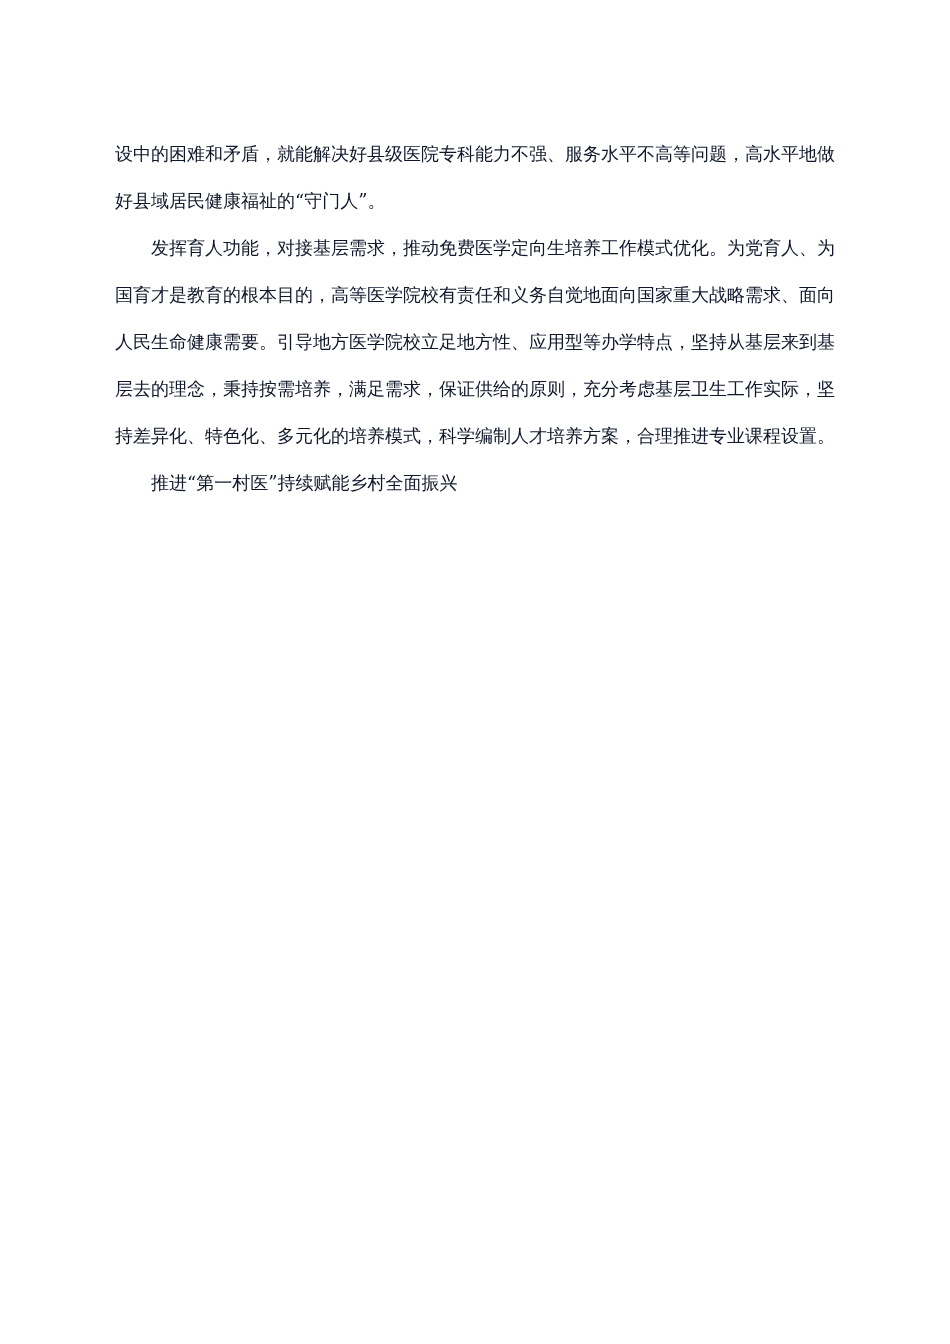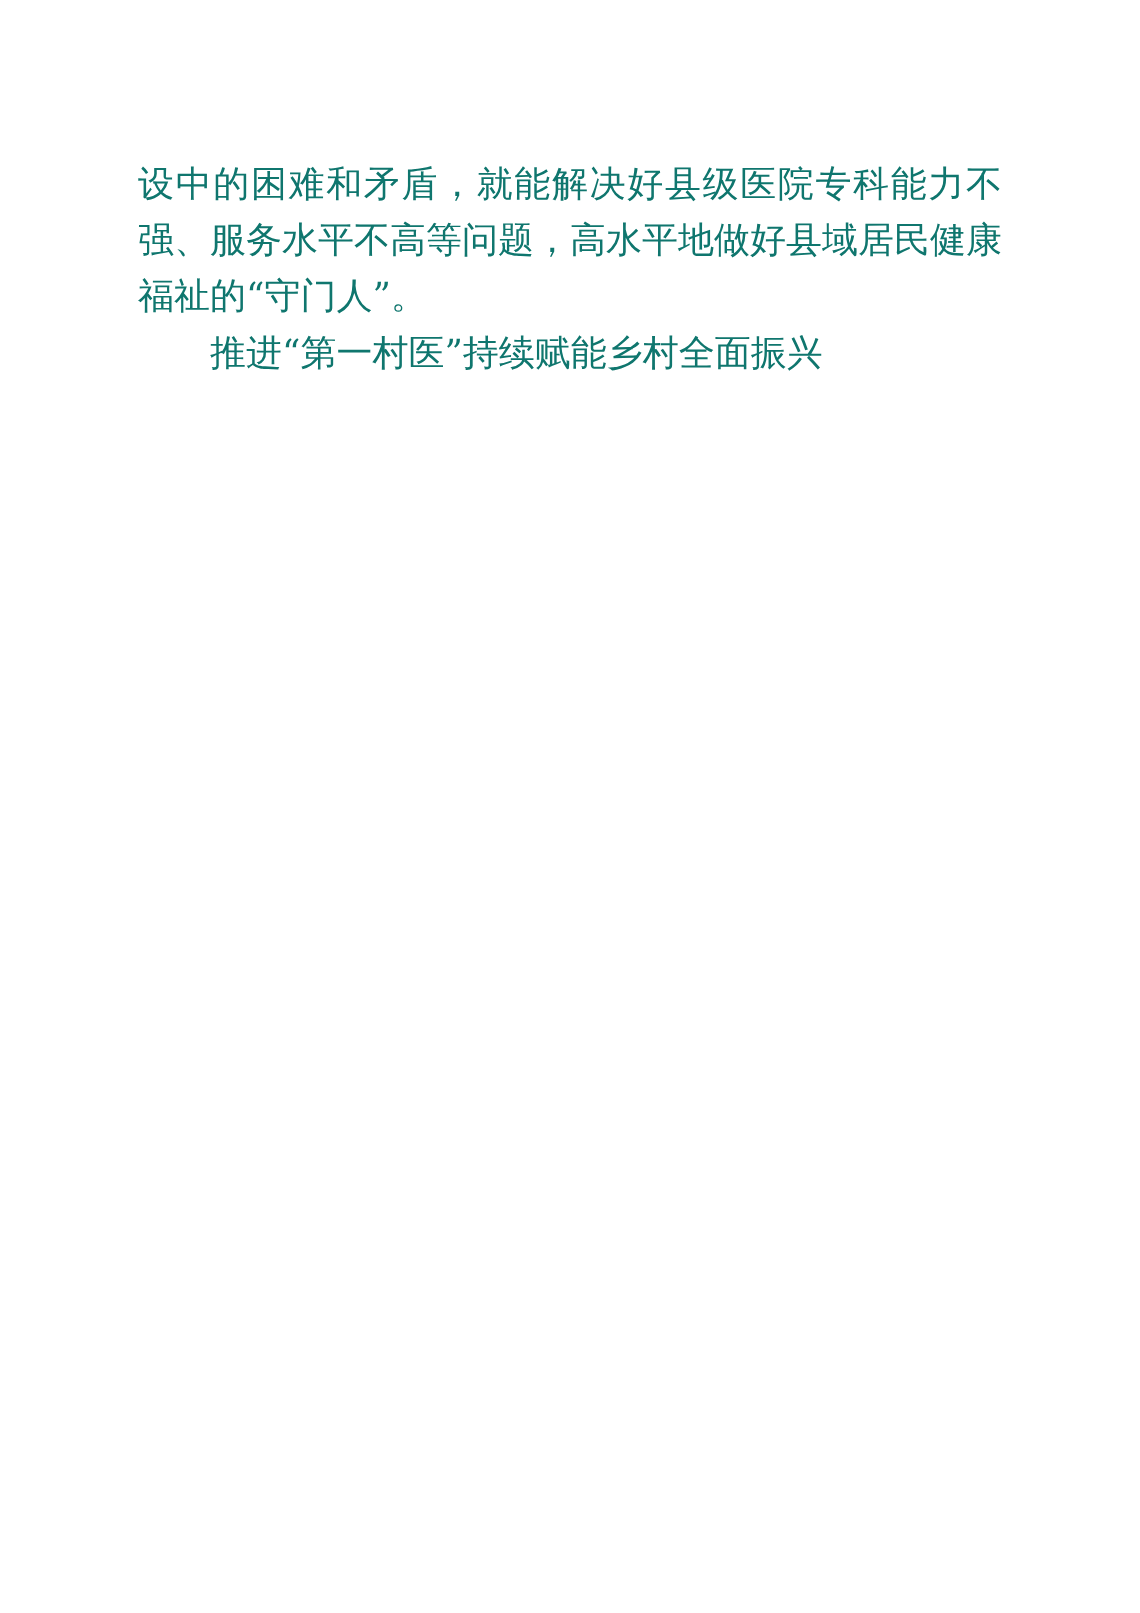--- a/index.html
+++ b/index.html
@@ -14,32 +14,33 @@
     margin: 0 auto;
     background: #ffffff;
     box-sizing: border-box;
     padding: 130px 115px 0 115px;
     overflow: hidden;
   }
   .doc-body p {
     margin: 0;
     padding: 0;
     font-family: "DejaVu Serif", "Liberation Serif", serif;
-    font-size: 30px;
+    font-size: 18px;
     line-height: 47px;
-    color: #0f766e;
+    color: #0f172a;
     text-align: justify;
     word-break: break-all;
     overflow-wrap: anywhere;
   }
   .doc-body p.indent {
     text-indent: 2em;
   }
 </style>
 </head>
 <body>
 
 <div class="page">
   <div class="doc-body">
     <p>设中的困难和矛盾，就能解决好县级医院专科能力不强、服务水平不高等问题，高水平地做好县域居民健康福祉的“守门人”。</p>
+    <p class="indent">发挥育人功能，对接基层需求，推动免费医学定向生培养工作模式优化。为党育人、为国育才是教育的根本目的，高等医学院校有责任和义务自觉地面向国家重大战略需求、面向人民生命健康需要。引导地方医学院校立足地方性、应用型等办学特点，坚持从基层来到基层去的理念，秉持按需培养，满足需求，保证供给的原则，充分考虑基层卫生工作实际，坚持差异化、特色化、多元化的培养模式，科学编制人才培养方案，合理推进专业课程设置。</p>
     <p class="indent">推进“第一村医”持续赋能乡村全面振兴</p>
   </div>
 </div>
 
 </body></html>

